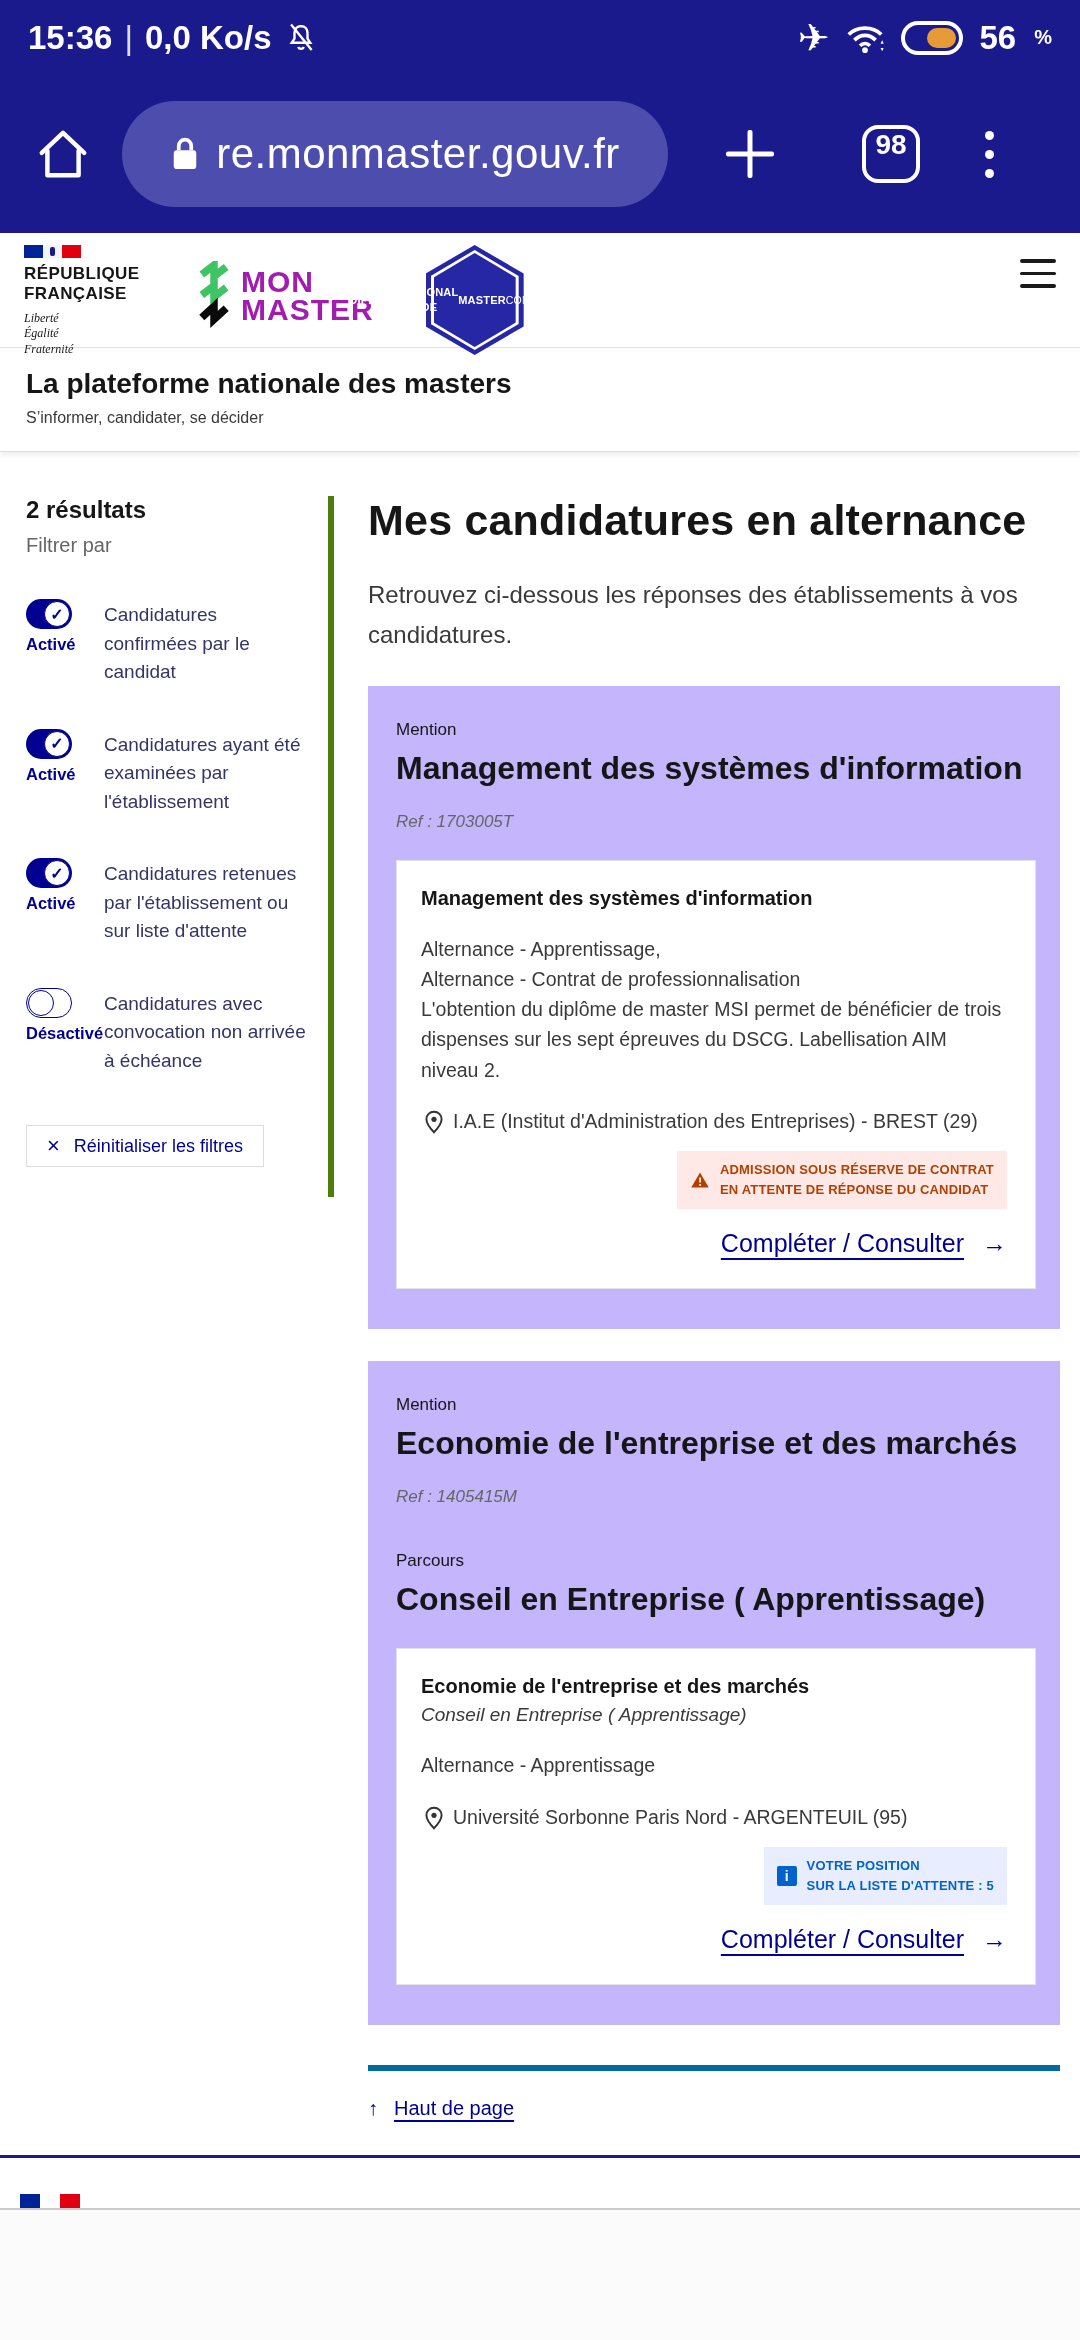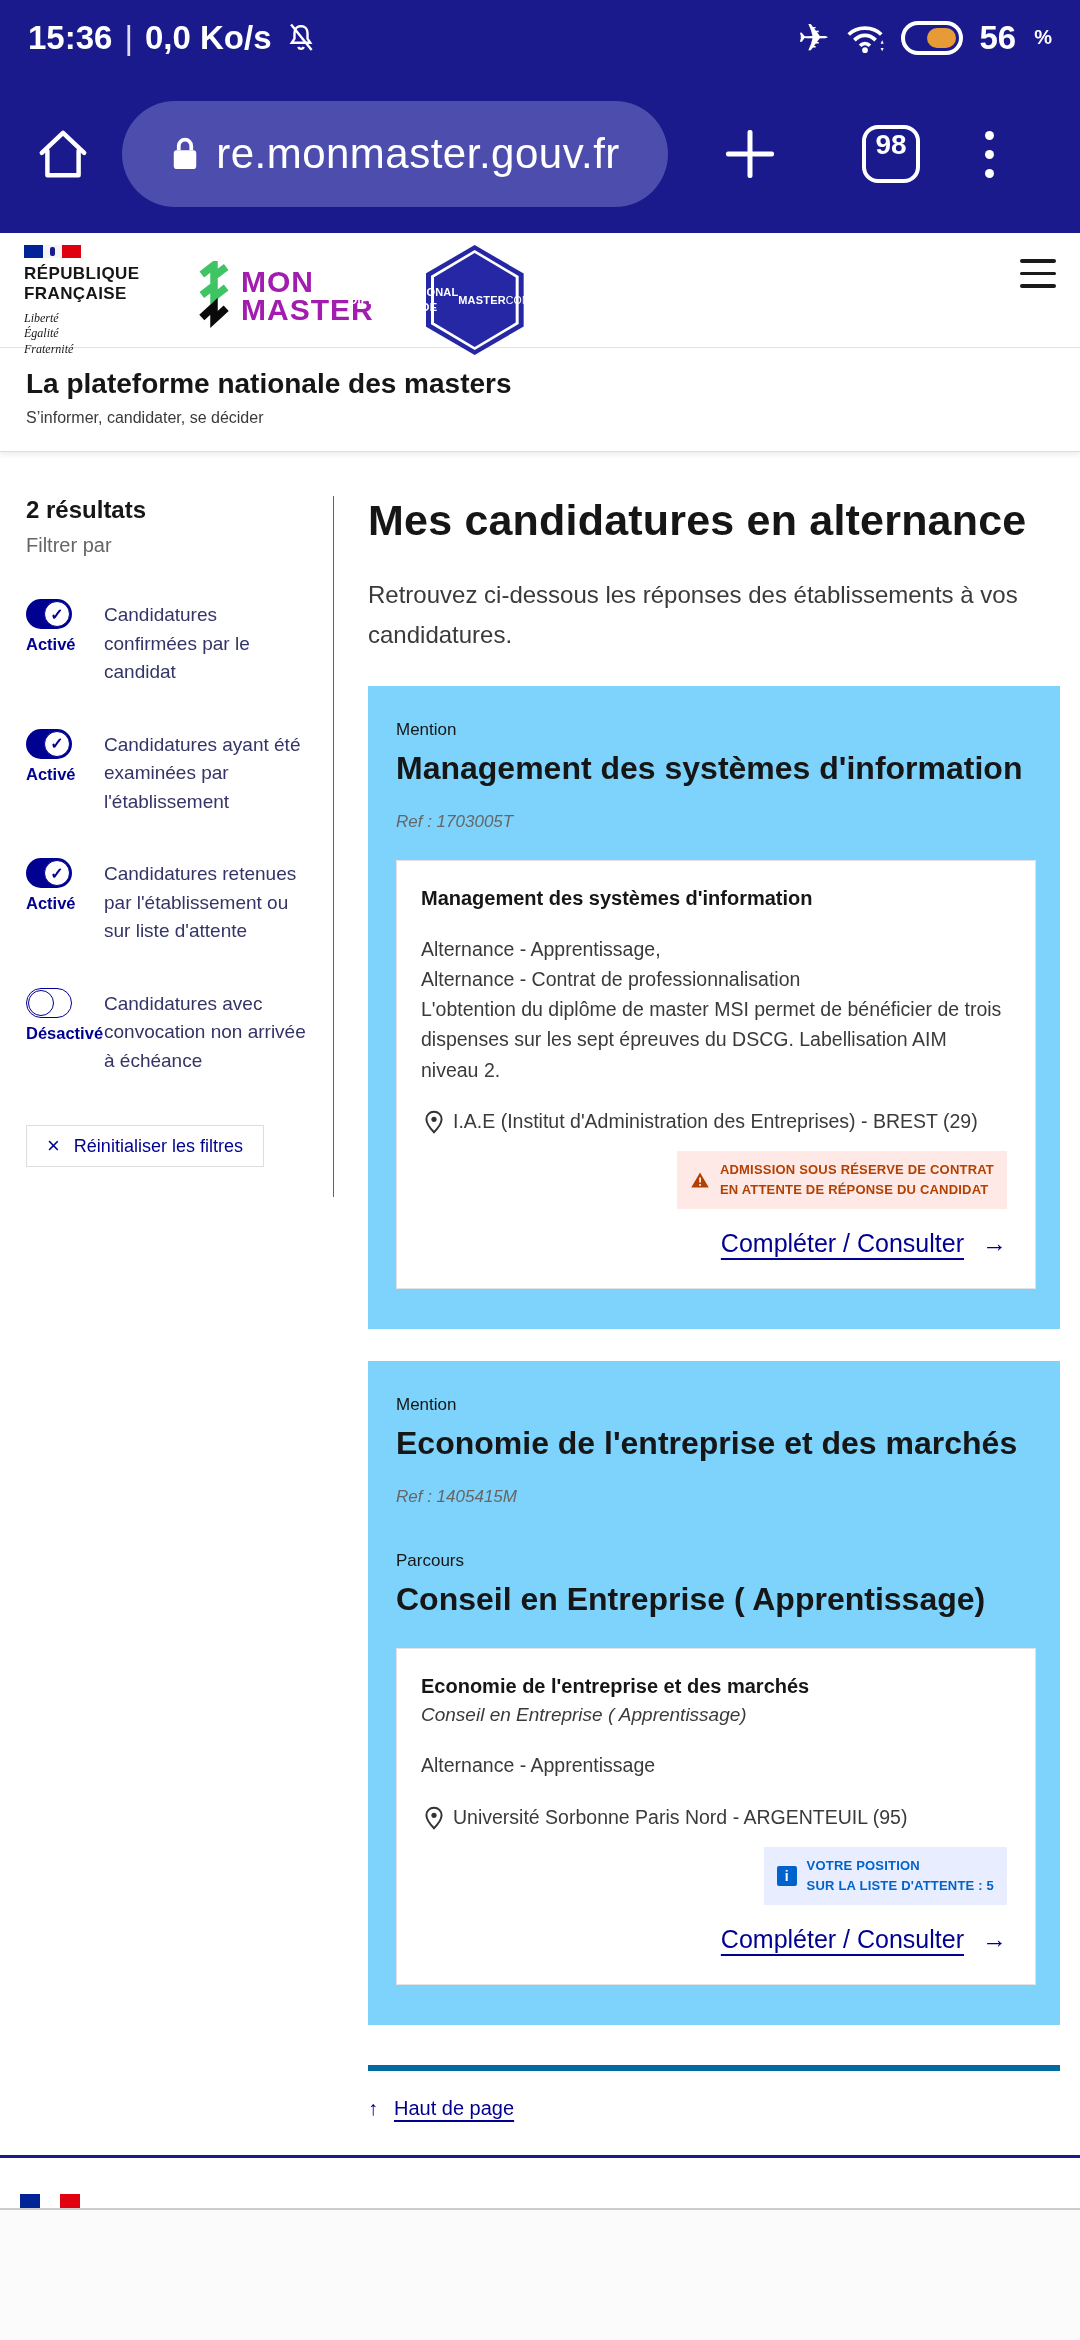--- a/index.html
+++ b/index.html
@@ -53,41 +53,41 @@
   .hex-text .hb { font-size:11px; font-weight:bold; line-height:1.35; letter-spacing:.2px; }
   .hex-text .hl { font-size:10.5px; line-height:1.35; letter-spacing:.2px; }
   .hamburger { margin-left:auto; margin-top:14px; width:36px; display:flex; flex-direction:column; gap:9px; }
   .hamburger i { height:3.5px; background:#1a1a1a; border-radius:2px; }
   .tagline { padding:20px 26px 24px 26px; border-bottom:1px solid #ddd; box-shadow:0 3px 5px rgba(0,0,0,.07); position:relative; z-index:1; }
   .tagline-title { font-size:28px; font-weight:bold; color:#161616; }
   .tagline-sub { margin-top:9px; font-size:16px; color:#3a3a3a; }
 
   
   .content { display:flex; align-items:flex-start; padding:44px 20px 0 26px; flex:1; }
-  .sidebar { width:308px; flex:none; border-right:1px solid #4d7c0f; padding-right:18px; padding-bottom:30px; }
+  .sidebar { width:308px; flex:none; border-right:6px solid #4d7c0f; padding-right:18px; padding-bottom:30px; }
   .results { font-size:24px; font-weight:bold; color:#161616; }
   .filter-by { margin-top:10px; font-size:20px; color:#666; }
   .filter { display:flex; margin-top:42px; }
   .toggle-col { width:78px; flex:none; }
   .toggle { width:46px; height:30px; border-radius:15px; position:relative; }
   .toggle.on { background:#000091; }
   .toggle.off { background:#fff; border:1.5px solid #000091; }
   .knob { position:absolute; top:2px; width:26px; height:26px; border-radius:50%; background:#fff; display:flex; align-items:center; justify-content:center; font-size:16px; font-weight:bold; color:#000091; }
   .toggle.on .knob { right:2px; border:1.5px solid #000091; }
   .toggle.off .knob { left:1px; top:1px; border:1.5px solid #000091; }
   .toggle-state { margin-top:6px; font-size:16.5px; font-weight:bold; color:#000091; }
   .filter-label { flex:1; font-size:19px; color:#343467; line-height:1.5; padding-top:2px; }
   .reset-btn { margin-top:50px; background:#fff; border:1px solid #ddd; padding:9px 20px; display:inline-flex; align-items:center; gap:14px; font-family:inherit; font-size:18px; color:#000091; }
   .reset-x { font-size:22px; line-height:1; }
 
   .main { flex:1; padding-left:34px; min-width:0; }
   .page-title { font-size:43px; font-weight:800; color:#161616; letter-spacing:.2px; }
   .intro { margin-top:30px; font-size:24px; color:#3a3a3a; line-height:1.65; max-width:660px; }
 
-  .card { margin-top:32px; background:#7dd3fc; padding:34px 24px 40px 28px; }
+  .card { margin-top:32px; background:#c4b5fd; padding:34px 24px 40px 28px; }
   .kicker { font-size:17px; color:#161616; }
   .card-title { margin-top:8px; font-size:32px; font-weight:bold; color:#161616; line-height:1.3; }
   .ref { margin-top:22px; font-size:17px; font-style:italic; color:#666; }
   .kicker2 { margin-top:44px; }
   .inner { margin-top:28px; background:#fff; border:1px solid #e3e3e3; padding:26px 28px 30px 24px; }
   .inner-title { font-size:20px; font-weight:bold; color:#161616; }
   .inner-sub { margin-top:6px; font-size:19px; font-style:italic; color:#3a3a3a; }
   .inner-lines { margin-top:24px; font-size:19.5px; color:#3a3a3a; line-height:1.55; }
   .location { margin-top:24px; display:flex; align-items:center; gap:6px; font-size:19.5px; color:#3a3a3a; }
   .badge { margin-top:16px; margin-left:auto; width:max-content; display:flex; align-items:center; gap:10px; padding:9px 13px; }

